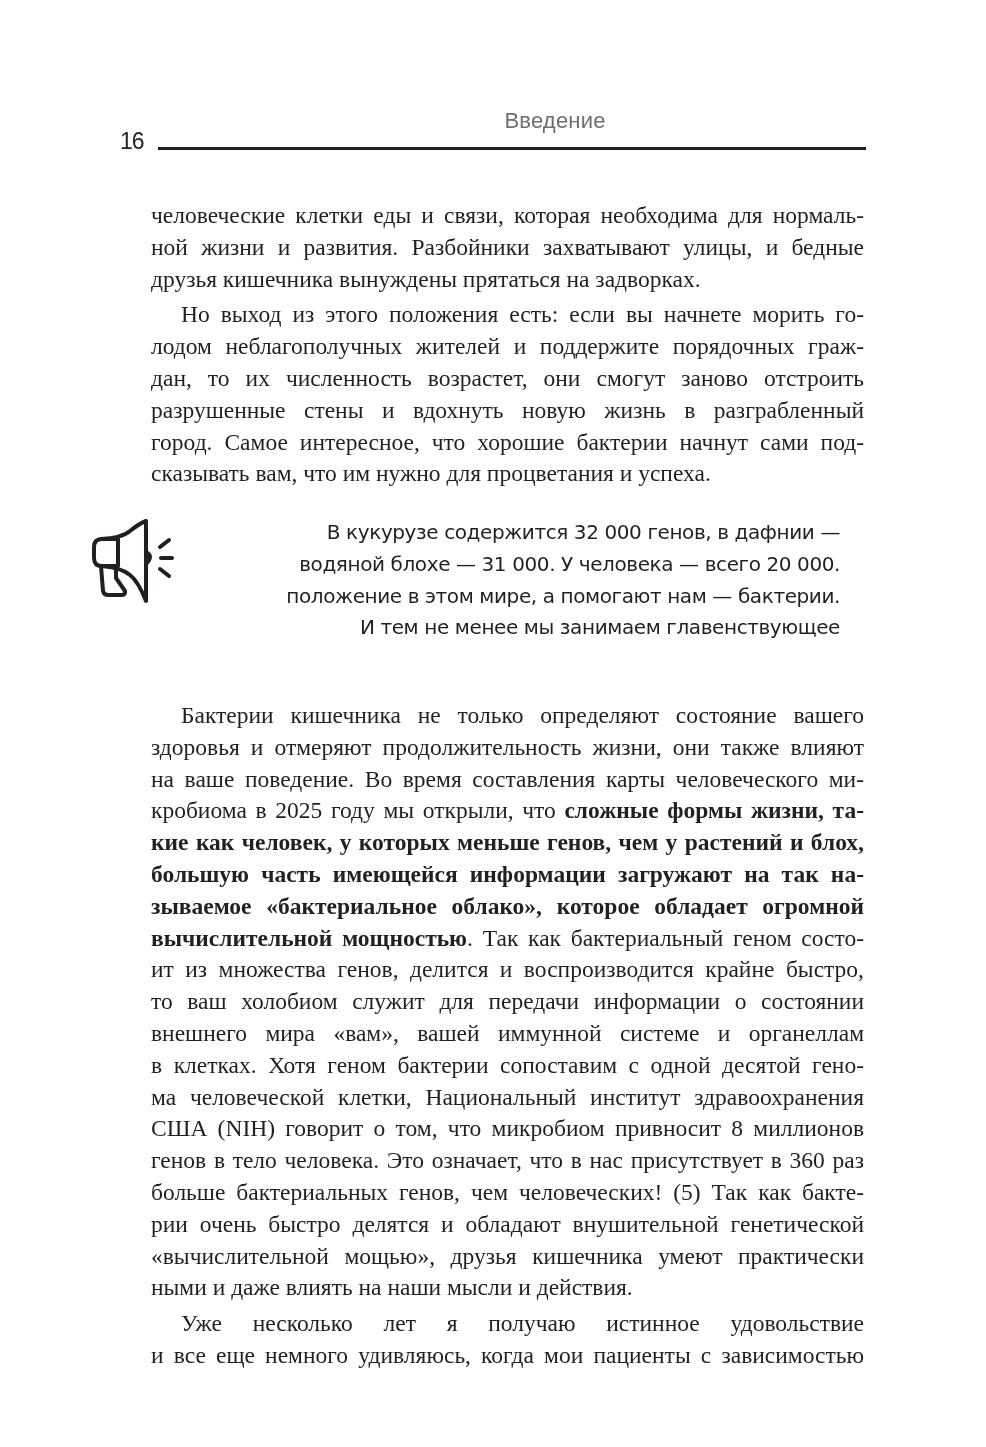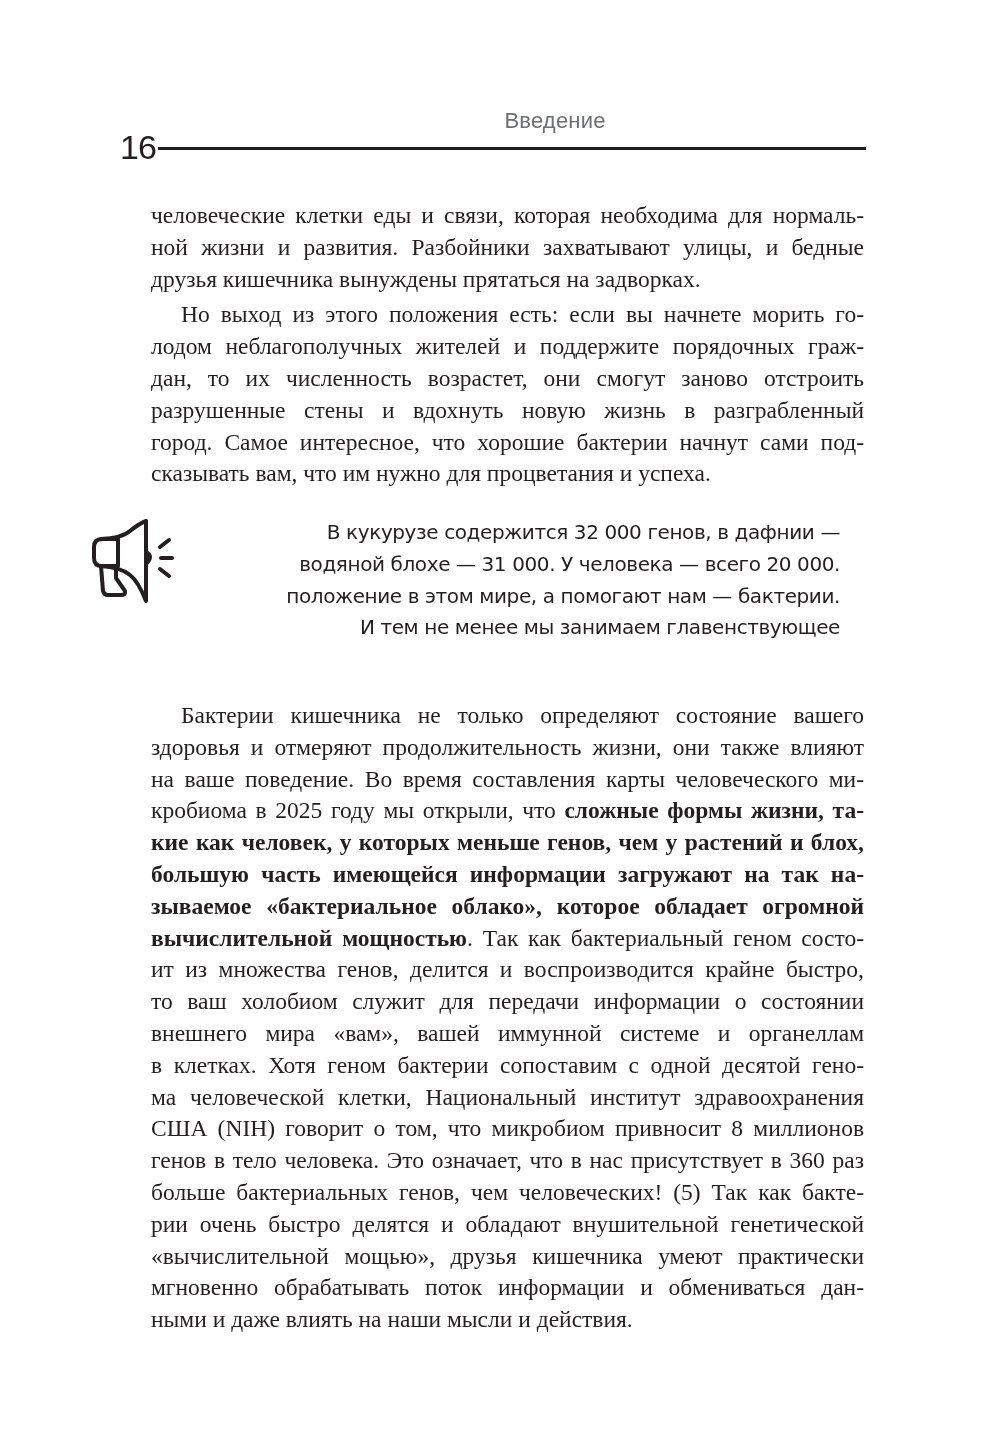--- a/index.html
+++ b/index.html
@@ -5,21 +5,21 @@
   html, body { margin: 0; padding: 0; background: #ffffff; }
   body { width: 986px; height: 1447px; position: relative; overflow: hidden; color: #231f20; }
 
   .running-head {
     position: absolute; left: 0; top: 108px; width: 986px; text-align: center;
     font-family: "Liberation Sans", sans-serif; font-size: 22px; color: #6d6e70;
     font-weight: 300; letter-spacing: 0.2px; padding-left: 60px; box-sizing: border-box; margin-left: 32px;
   }
   .page-number {
     position: absolute; left: 120px; top: 128px;
-    font-family: "Liberation Sans", sans-serif; font-size: 34px; color: #231f20;
+    font-family: "Liberation Sans", sans-serif; font-size: 23px; color: #231f20;
     letter-spacing: -1px;
   }
   .header-rule {
     position: absolute; left: 158px; top: 147px; width: 708px; height: 3px;
     background: #231f20;
   }
 
   .body-text {
     position: absolute; left: 147px; width: 721px;
     font-family: "Liberation Serif", serif; font-size: 23.5px; line-height: 31.8px;
@@ -100,16 +100,19 @@
     <span class="line">ит из множества генов, делится и воспроизводится крайне быстро,</span>
     <span class="line">то ваш холобиом служит для передачи информации о состоянии</span>
     <span class="line">внешнего мира «вам», вашей иммунной системе и органеллам</span>
     <span class="line">в клетках. Хотя геном бактерии сопоставим с одной десятой гено-</span>
     <span class="line">ма человеческой клетки, Национальный институт здравоохранения</span>
     <span class="line">США (NIH) говорит о том, что микробиом привносит 8 миллионов</span>
     <span class="line">генов в тело человека. Это означает, что в нас присутствует в 360 раз</span>
     <span class="line">больше бактериальных генов, чем человеческих! (5) Так как бакте-</span>
     <span class="line">рии очень быстро делятся и обладают внушительной генетической</span>
     <span class="line">«вычислительной мощью», друзья кишечника умеют практически</span>
-    <span class="line">мгновенно обрабатывать поток информации и обмениваться дан-</span>
     <span class="line last">ными и даже влиять на наши мысли и действия.</span>
+  </p>
+  <p>
+    <span class="line" style="padding-left:30px">Уже несколько лет я получаю истинное удовольствие</span>
+    <span class="line">и все еще немного удивляюсь, когда мои пациенты с зависимостью</span>
   </p>
 </div>
 
 </body></html>

